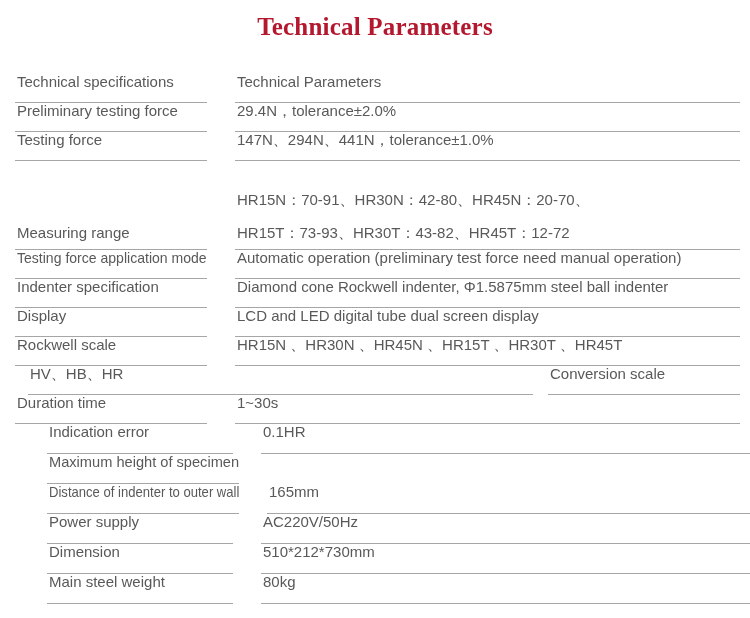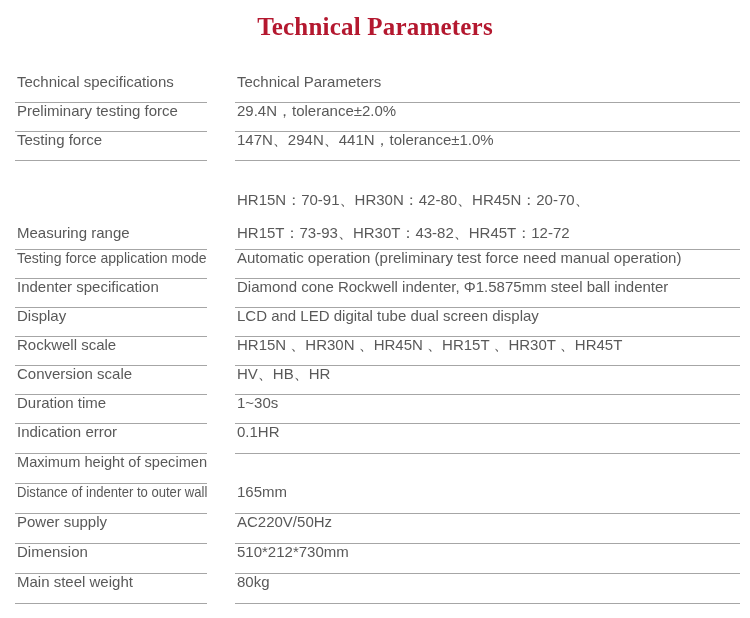--- a/index.html
+++ b/index.html
@@ -32,20 +32,21 @@
     top: 74px;
     left: 0;
     width: 750px;
   }
   .row {
     display: flex;
     height: 29px;
   }
   .row:nth-child(n+11) {
     height: 30px;
+    padding-left: 32px;
   }
   .row.tall {
     height: 89px;
   }
   .cell {
     box-sizing: border-box;
     border-bottom: 1px solid var(--rule-line, #a6a6a6);
     display: flex;
     padding: 0 0 6px 2px;
     color: var(--body-text, #595959);
@@ -144,25 +145,25 @@
   </div>
       <div class="row">
     <div class="cell label">
       <span class="txt">Rockwell scale</span>
     </div>
     <div class="cell value">
       <span class="txt">HR15N 、HR30N 、HR45N 、HR15T 、HR30T 、HR45T</span>
     </div>
   </div>
       <div class="row">
+    <div class="cell value">
+      <span class="txt">HV、HB、HR</span>
+    </div>
     <div class="cell label">
       <span class="txt">Conversion scale</span>
-    </div>
-    <div class="cell value">
-      <span class="txt">HV、HB、HR</span>
     </div>
   </div>
       <div class="row">
     <div class="cell label">
       <span class="txt">Duration time</span>
     </div>
     <div class="cell value">
       <span class="txt">1~30s</span>
     </div>
   </div>

